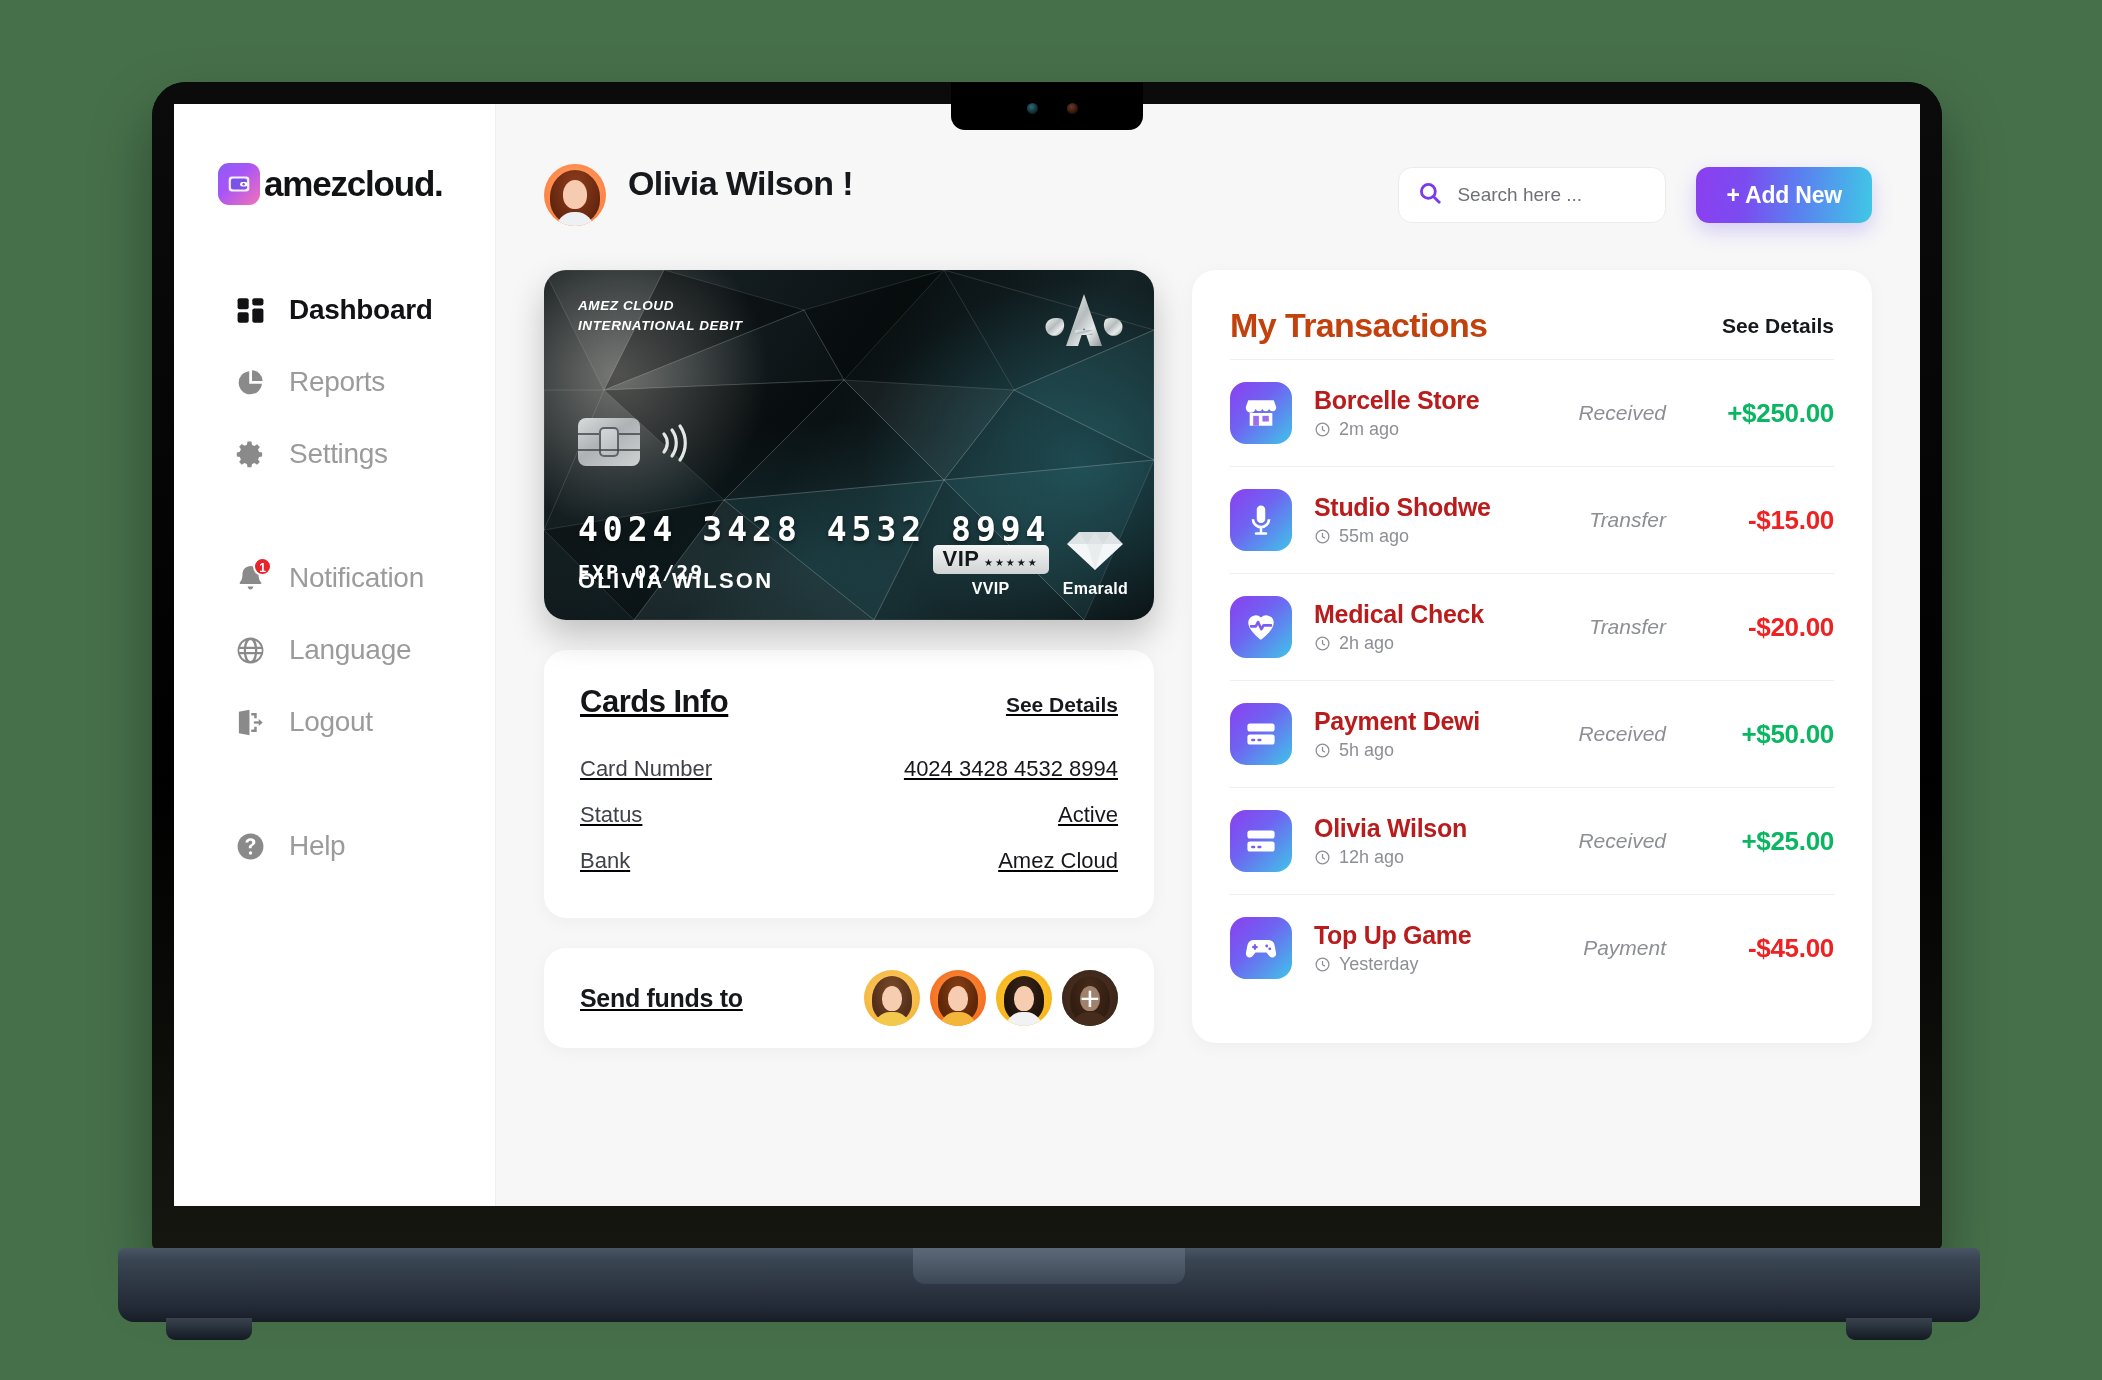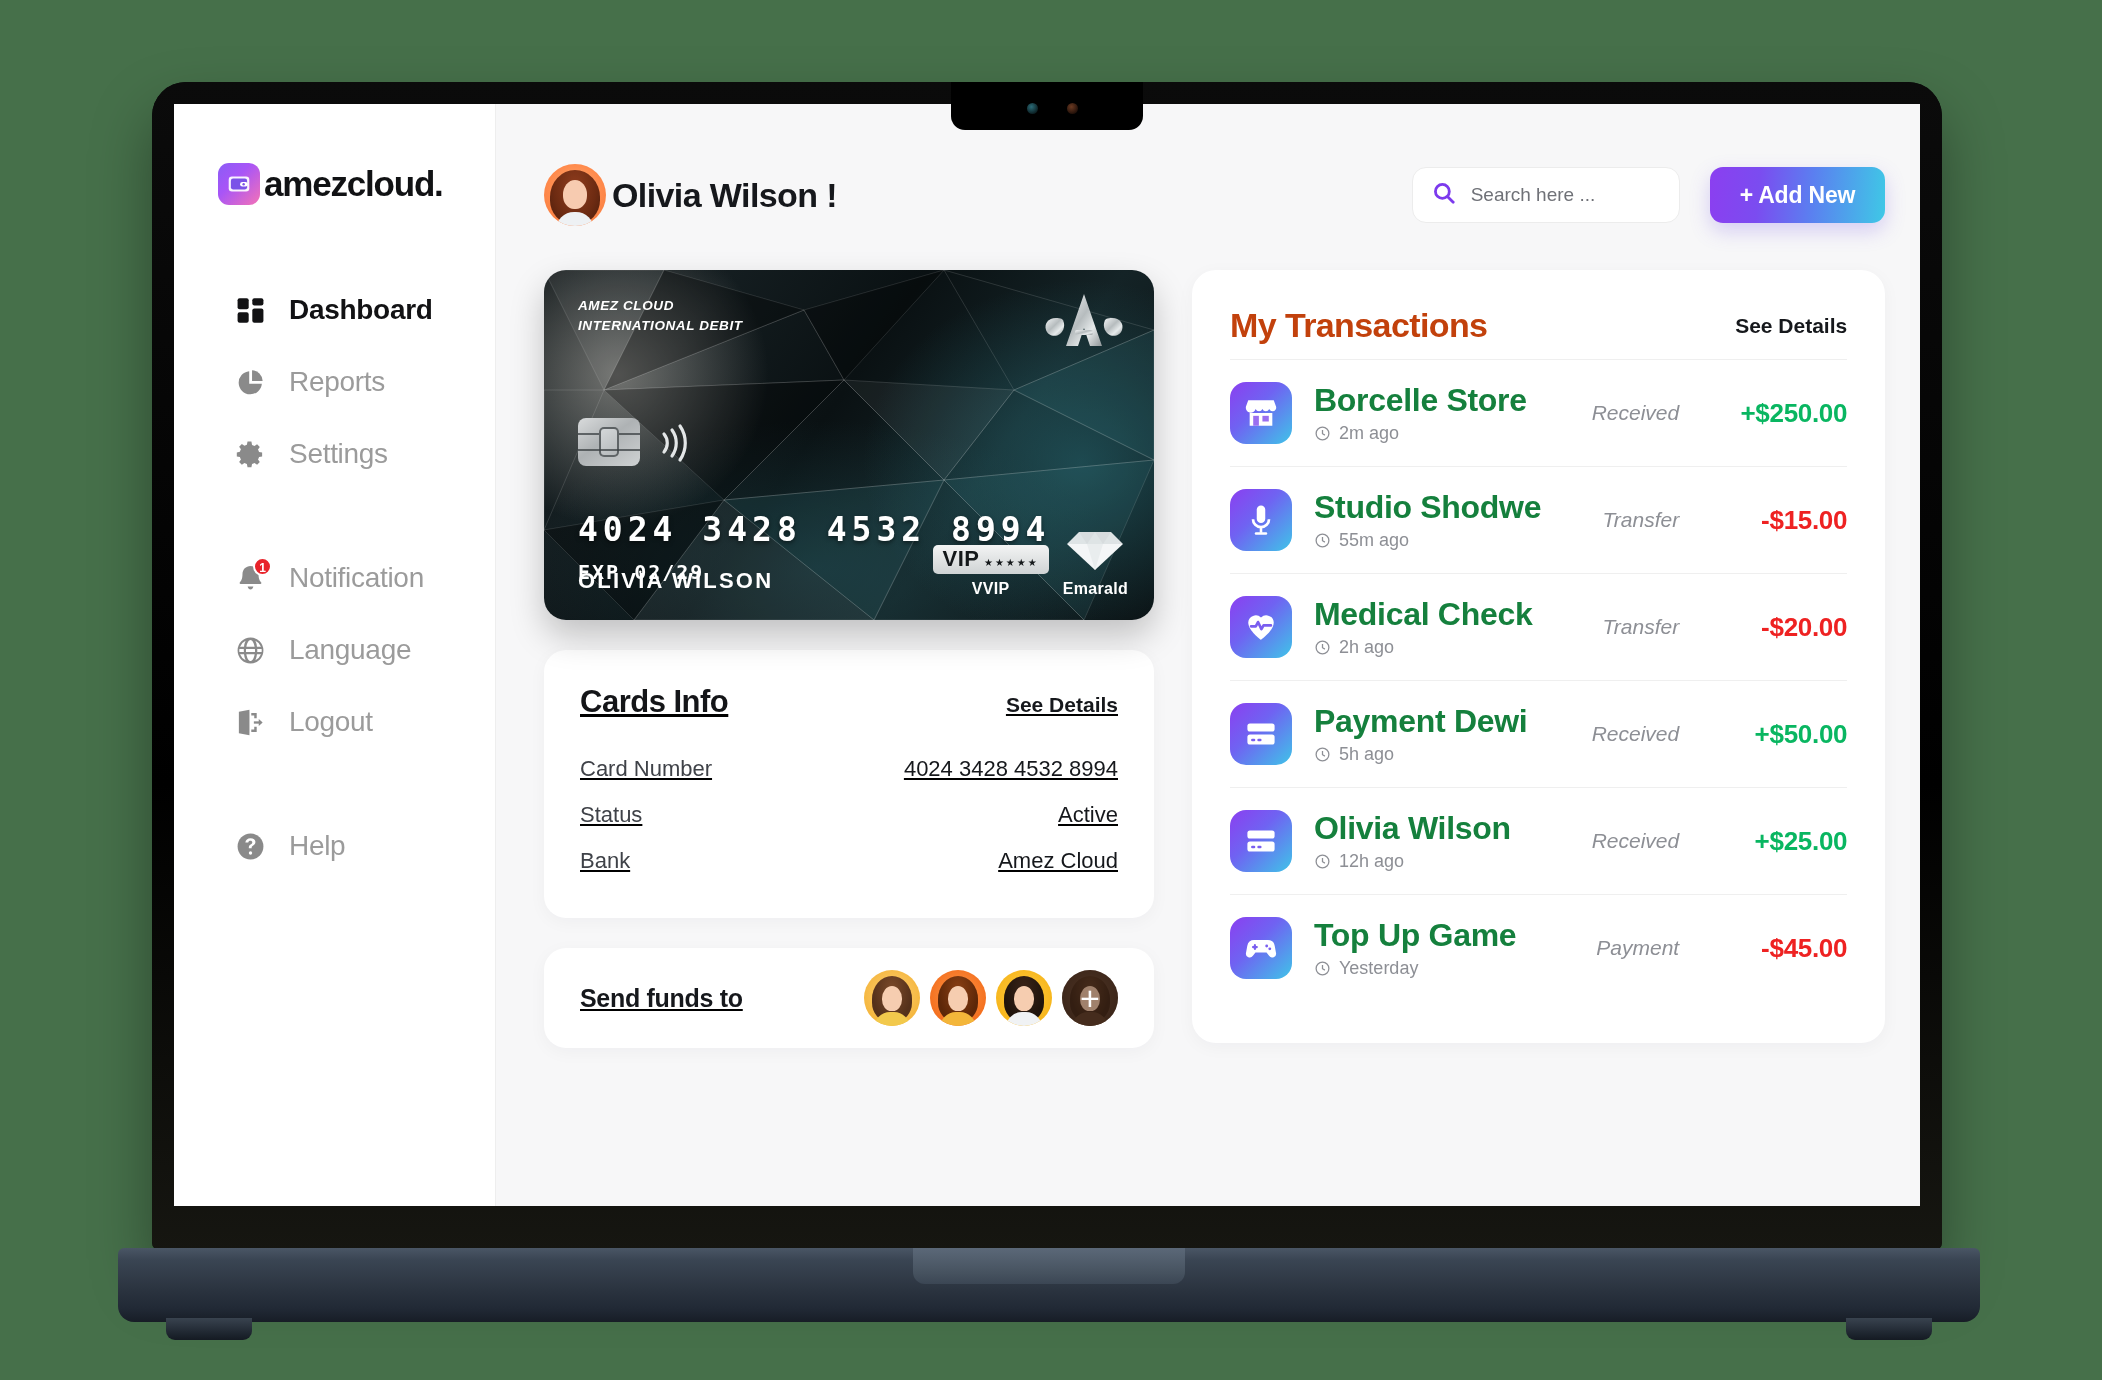--- a/index.html
+++ b/index.html
@@ -101,21 +101,21 @@
     position: absolute; top: -4px; right: -5px;
     min-width: 19px; height: 19px; padding: 0 4px;
     background: #e8232a; color: #fff; border-radius: 10px;
     font-size: 12px; font-weight: 700; line-height: 19px; text-align: center;
     border: 2px solid #fff;
   }
 
   
   .main { flex: 1; height: 100%; background: #f7f7f8; padding: 54px 48px 0 48px; position: relative; }
   .topbar { display: flex; align-items: center; height: 74px; }
-  .user-block { display: flex; align-items: center; gap: 6px; }
+  .user-block { display: flex; align-items: flex-start; gap: 22px; }
   .avatar-hd {
     width: 62px; height: 62px; border-radius: 50%;
     background: radial-gradient(circle at 50% 42%, #ffb07a 0%, #ff8a4c 55%, #f47536 100%);
     position: relative; overflow: hidden; flex: 0 0 62px;
   }
   .avatar-hd .hair { position: absolute; left: 6px; top: 6px; width: 50px; height: 54px;
      background: radial-gradient(ellipse at 50% 30%, #8e3c1d 0%, #6d2b12 60%, #4b1d0c 100%);
      border-radius: 50% 50% 44% 44%; }
   .avatar-hd .face { position: absolute; left: 19px; top: 16px; width: 24px; height: 29px;
      background: #f7cbb0; border-radius: 50% 50% 46% 46%; }
@@ -235,21 +235,21 @@
   .tx-title { font-size: 34px; font-weight: 700; color: #c2410c; letter-spacing: -.6px; }
   .tx-row { display: flex; align-items: center; padding: 22px 0; border-top: 1px solid #efefef; }
   .tx-row:first-of-type { border-top: 0; }
   .tx-ico {
     width: 62px; height: 62px; border-radius: 16px; flex: 0 0 62px;
     background: linear-gradient(135deg,#8b3ff0 0%,#6f63f2 42%,#3fc4e8 100%);
     display: flex; align-items: center; justify-content: center;
   }
   .tx-ico svg { width: 34px; height: 34px; fill: #fff; }
   .tx-mid { margin-left: 22px; min-width: 0; }
-  .tx-name { font-size: 32px; font-weight: 700; color: #15803d; letter-spacing: -.3px; white-space: nowrap; }
+  .tx-name { font-size: 25px; font-weight: 700; color: #b91c1c; letter-spacing: -.3px; white-space: nowrap; }
   .tx-time { display: flex; align-items: center; gap: 8px; margin-top: 4px; }
   .tx-time svg { width: 17px; height: 17px; flex: 0 0 17px; stroke: #8d8f95; fill: none; stroke-width: 1.8; }
   .tx-time span { font-size: 18px; color: #8d8f95; }
   .tx-type { margin-left: auto; font-size: 21px; font-style: italic; color: #8d8f95; width: 138px; text-align: right; }
   .tx-amt { width: 168px; text-align: right; font-size: 26px; font-weight: 700; letter-spacing: -.3px; }
   .tx-amt.pos { color: #09b661; }
   .tx-amt.neg { color: #ee2222; }
 </style>
 </head>
 <body>

